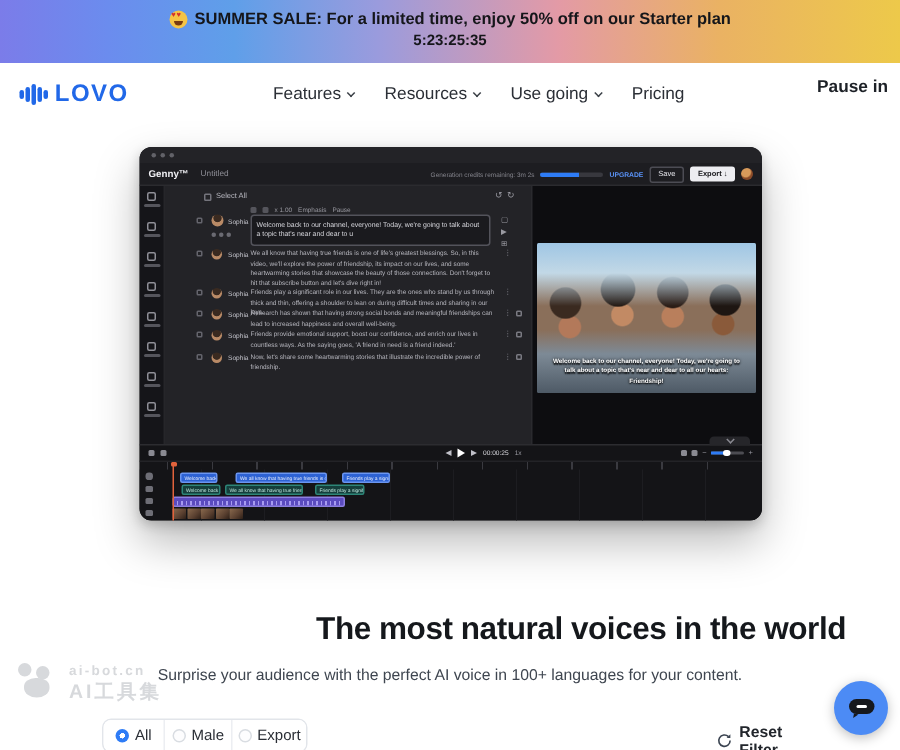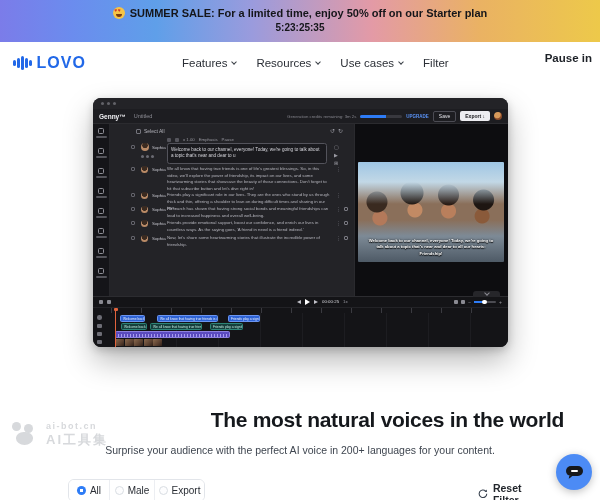--- a/index.html
+++ b/index.html
@@ -142,21 +142,21 @@
   .radio.on { background:radial-gradient(circle at 50% 50%, #fff 0 1.8px, #2e7cf6 1.9px); }
   .radio.off { border:1px solid #d9dde2; background:#fdfdfe; }
   .seg-label { font-size:10px; color:#2a2e35; }
   .lang-select { position:absolute; left:144px; top:0; width:260px; height:23px; background:#fff; border:1px solid #e2e5ea; border-radius:6px; display:flex; align-items:center; padding:0 9px; gap:6px; cursor:pointer; }
   .lang-label { font-size:10px; color:#6a717c; flex:1; }
   .caret-down { width:0; height:0; border-left:3.5px solid transparent; border-right:3.5px solid transparent; border-top:4.5px solid #3a3f46; }
   .reset { position:absolute; left:410px; top:3px; display:flex; align-items:center; gap:5px; cursor:pointer; }
   .reset-label { font-size:10.5px; font-weight:bold; color:#22262c; }
 
   
-  .watermark { position:absolute; left:10px; top:421px; display:flex; align-items:center; gap:6px; color:#d7d9dc; }
+  .watermark { position:absolute; left:10px; top:442px; display:flex; align-items:flex-start; gap:6px; color:#d7d9dc; }
   .paw { position:relative; width:30px; height:26px; }
   .paw i { position:absolute; background:#d7d9dc; border-radius:50%; }
   .paw .t1 { width:9px; height:9px; left:2px; top:0; }
   .paw .t2 { width:9px; height:9px; left:14px; top:2px; }
   .paw .pad { width:17px; height:13px; left:6px; top:10px; border-radius:45% 45% 50% 50%; }
   .wm-text .l1 { font-size:9px; font-weight:bold; letter-spacing:1.5px; }
   .wm-text .l2 { font-size:13px; font-weight:bold; letter-spacing:2px; }
 
   
   .chat { position:absolute; left:556px; top:454px; width:36px; height:36px; border-radius:50%; background:#4c8bf5; box-shadow:0 2px 8px rgba(0,0,0,.25); cursor:pointer; }
@@ -191,25 +191,25 @@
     <div class="nav">
       <span class="nav-item">
         <span>Features</span>
         <i class="chev"></i>
       </span>
       <span class="nav-item">
         <span>Resources</span>
         <i class="chev"></i>
       </span>
       <span class="nav-item">
-        <span>Use cases</span>
+        <span>Use going</span>
         <i class="chev"></i>
       </span>
       <span class="nav-item">
-        <span>Filter</span>
+        <span>Pricing</span>
       </span>
     </div>
     <div class="header-right">
       <span class="sign-in">Pause in</span>
     </div>
   </div>
 
   <div class="app-window">
     <div class="win-titlebar">
       <span class="win-dots">
@@ -393,21 +393,21 @@
           <i></i>
           <i></i>
           <i></i>
           <i></i>
         </div>
       <div class="playhead"></div>
     </div>
   </div>
 
   <div class="hero-title">The most natural voices in the world</div>
-  <div class="hero-sub">Surprise your audience with the perfect AI voice in 200+ languages for your content.</div>
+  <div class="hero-sub">Surprise your audience with the perfect AI voice in 100+ languages for your content.</div>
 
   <div class="filters">
     <div class="segmented">
       <span class="segment seg-all">
         <i class="radio on"></i>
         <span class="seg-label">All</span>
       </span>
       <span class="segment seg-male">
         <i class="radio off"></i>
         <span class="seg-label">Male</span>

